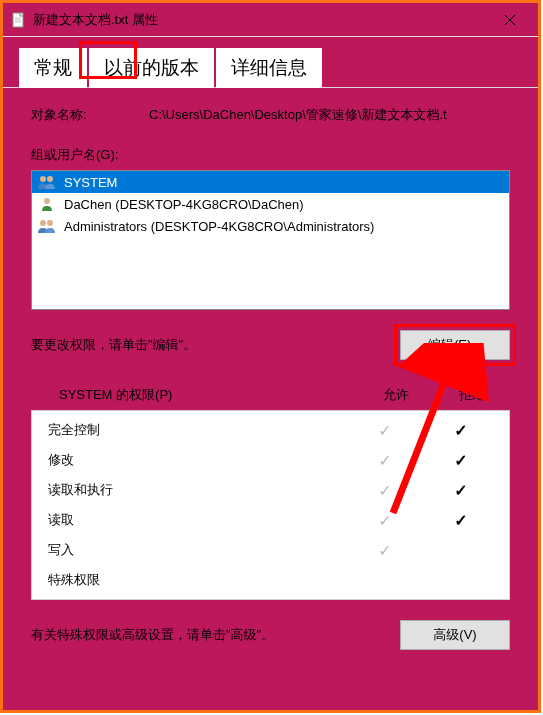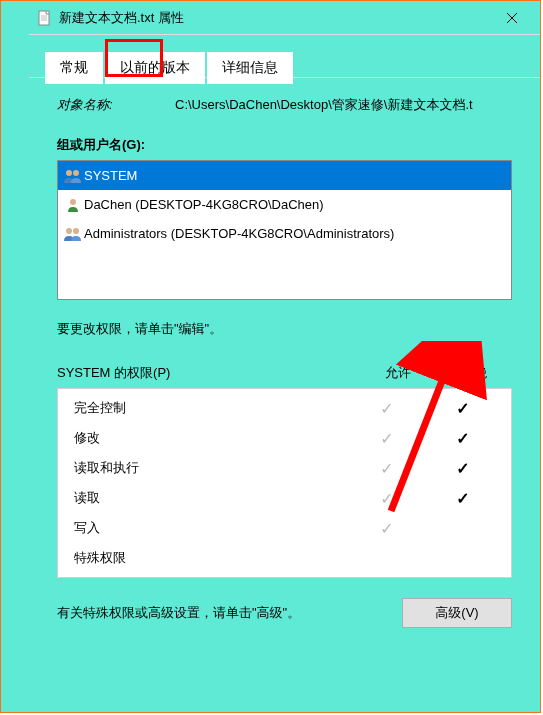--- a/index.html
+++ b/index.html
@@ -7,26 +7,25 @@
     margin: 0;
     font-family: "Microsoft YaHei", "Segoe UI", Tahoma, sans-serif;
     font-size: 13px;
     background: #fff;
     color: #000;
     width: 543px;
     height: 715px;
     overflow: hidden;
   }
   .window {
-    border: 1px solid #f97316;
+    border: 3px solid #f97316;
     width: 541px;
     height: 713px;
     position: relative;
-    background: #5eead4;
-    padding-left: 28px;
+    background: #be185d;
   }
   .titlebar {
     height: 34px;
     display: flex;
     align-items: center;
     padding: 0 6px 0 8px;
     border-bottom: 1px solid #dfdfdf;
   }
   .title-icon {
     width: 16px; height: 16px; margin-right: 6px;
@@ -39,56 +38,57 @@
   }
   .tabs {
     display: flex;
     padding: 10px 16px 0 16px;
     gap: 2px;
     border-bottom: 1px solid #d9d9d9;
     position: relative;
   }
   .tab {
     padding: 6px 14px 6px 14px;
-    font-size: 14px;
+    font-size: 19px;
     background: #fff;
     border: 1px solid transparent;
     position: relative;
-    top: 7px;
+    top: 1px;
     cursor: pointer;
   }
   .tab.active {
     border: 1px solid #d9d9d9;
     border-bottom: 1px solid #fff;
     background: #fff;
   }
   .tab-highlight {
     border: 3px solid #ff0000;
     position: absolute;
     left: 76px; top: 4px;
     width: 58px; height: 38px;
     pointer-events: none;
   }
   .content {
     padding: 18px 28px 10px 28px;
   }
   .row { display: flex; margin-bottom: 22px; }
-  .label { width: 118px; font-style: italic; }
+  .label { width: 118px; }
   .value { flex: 1; white-space: nowrap; overflow: hidden; }
-  .group-label { margin-bottom: 6px; font-weight: bold; }
+  .group-label { margin-bottom: 6px; }
   .listbox {
     border: 1px solid #888;
     height: 140px;
     background: #fff;
     overflow: hidden;
   }
   .listrow {
     display: flex; align-items: center;
     padding: 2px 4px;
-    height: 29px;
+    height: 22px;
+    gap: 6px;
   }
   .listrow.selected {
     background: #0078d7;
     color: #fff;
   }
   .icon-wrap { width: 22px; display: flex; justify-content: center; }
   .edit-row {
     display: flex; align-items: center;
     margin-top: 20px;
     gap: 20px;
@@ -105,21 +105,21 @@
   .btn.highlighted {
     outline: 3px solid #ff0000;
     outline-offset: 3px;
   }
   .perm-header {
     display: flex;
     margin-top: 26px;
     margin-bottom: 6px;
     font-size: 13px;
   }
-  .perm-header .pname { flex: 1; }
+  .perm-header .pname { flex: 1; margin-left: 28px; }
   .perm-header .pcol { width: 76px; text-align: center; }
   .perm-box {
     border: 1px solid #d0d0d0;
     background: #fff;
     padding: 4px 0;
   }
   .perm-row {
     display: flex; align-items: center;
     height: 30px;
     padding: 0 10px;
@@ -208,20 +208,21 @@
               <path d="M1 15 Q1 10 6 10 Q11 10 11 15 Z" fill="#4a7fbf"></path>
               <path d="M8 15 Q8 10 13 10 Q18 10 18 15 Z" fill="#5f95d6"></path>
             </svg>
           </span>
           <span>Administrators (DESKTOP-4KG8CRO\Administrators)</span>
         </div>
       </div>
 
     <div class="edit-row">
       <div class="edit-text">要更改权限，请单击"编辑"。</div>
+      <div class="btn highlighted">编辑(E)...</div>
     </div>
 
     <div class="perm-header">
       <div class="pname">SYSTEM 的权限(P)</div>
       <div class="pcol">允许</div>
       <div class="pcol">拒绝</div>
     </div>
 
     <div class="perm-box" id="perm-list">
         <div class="perm-row">

